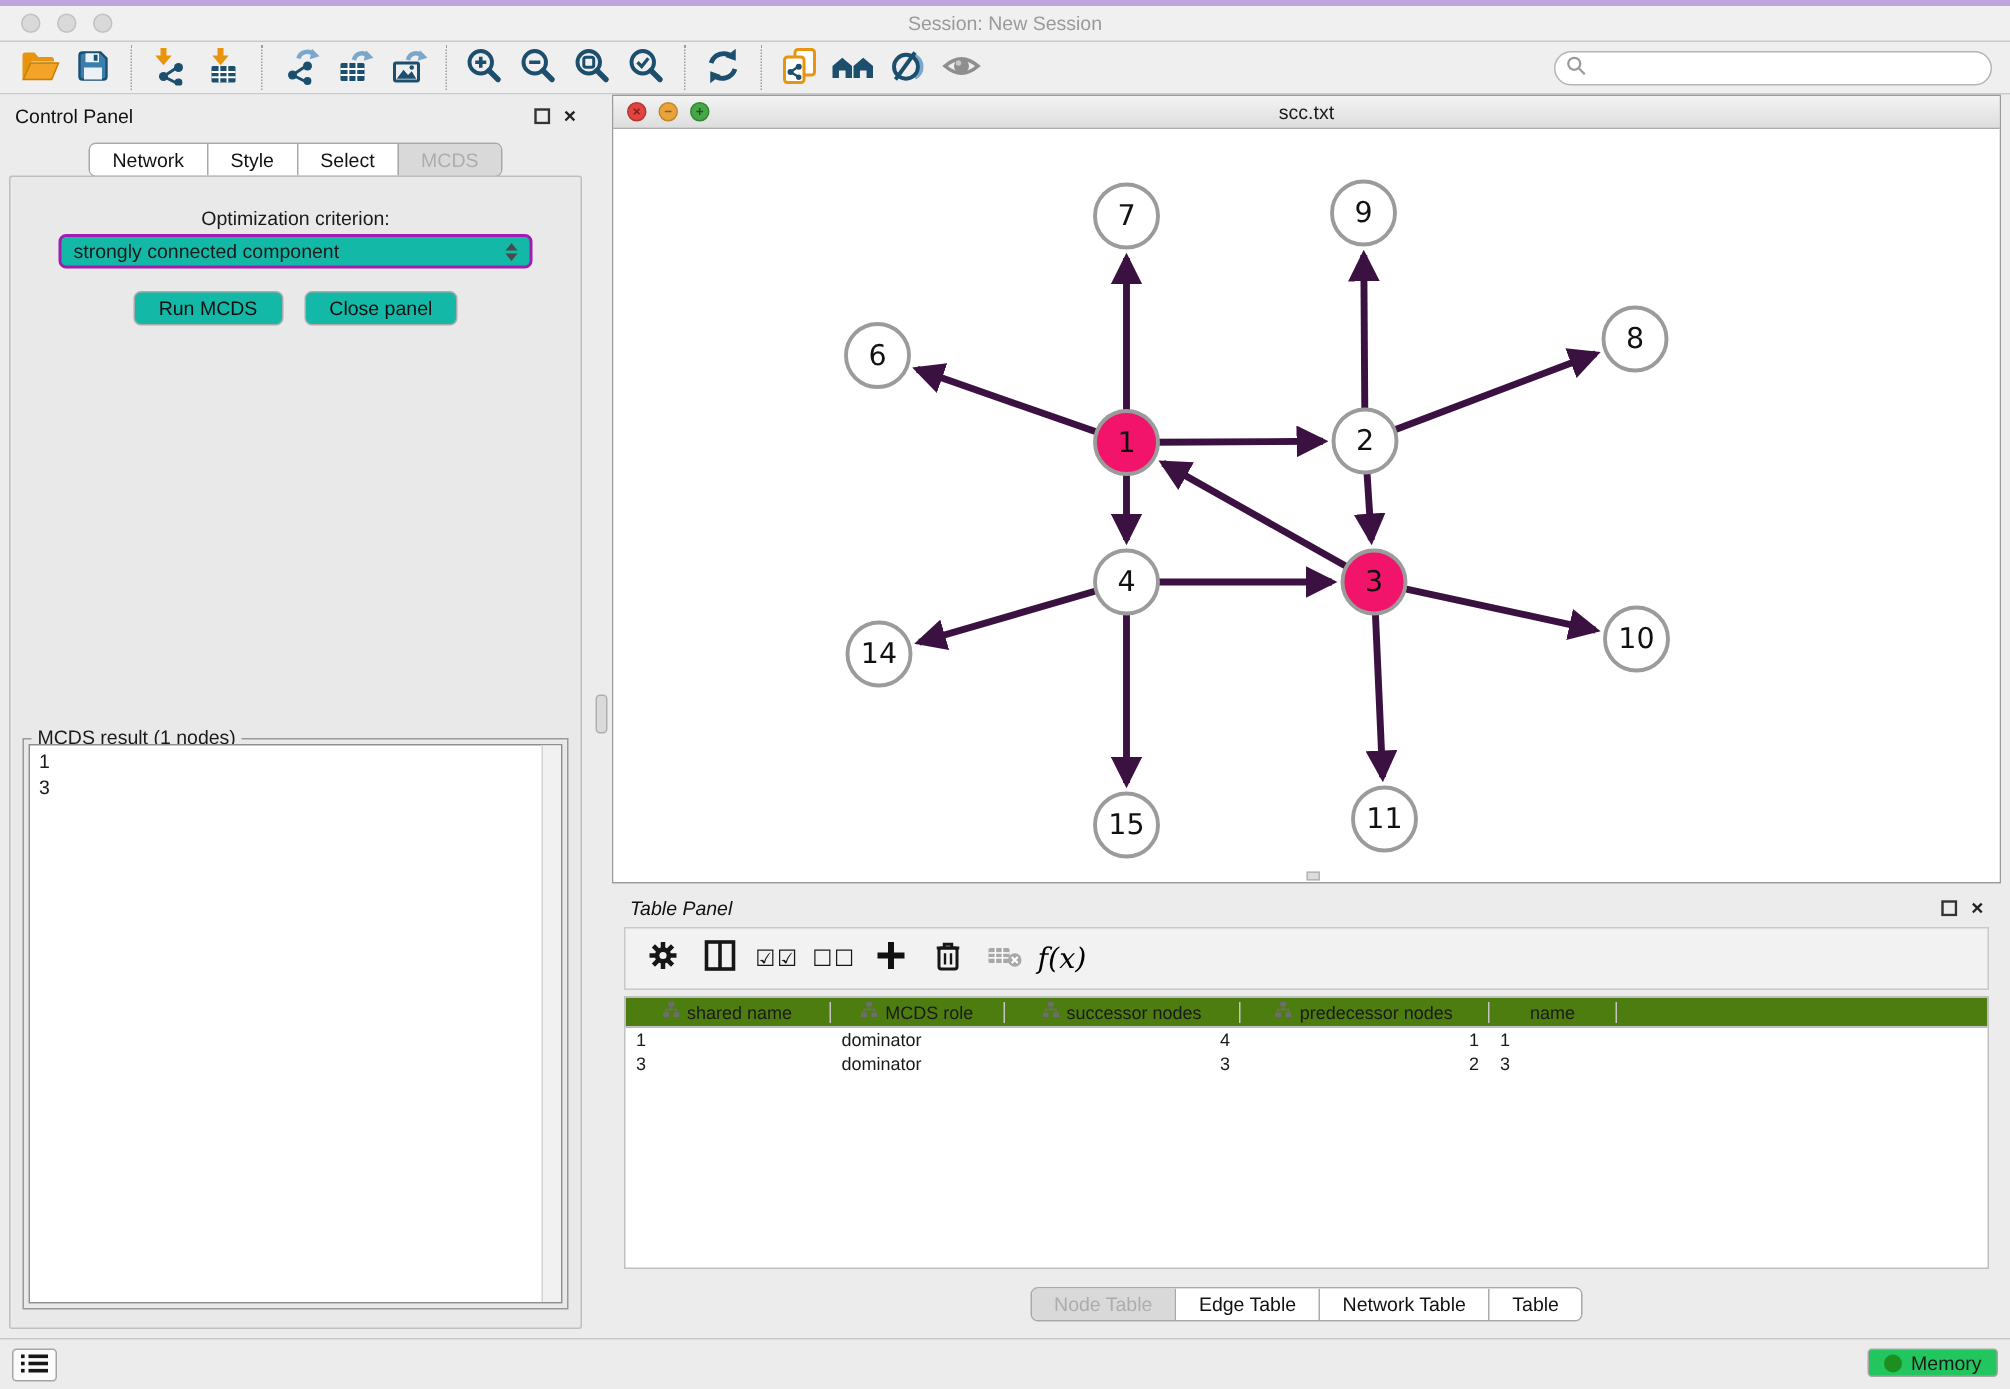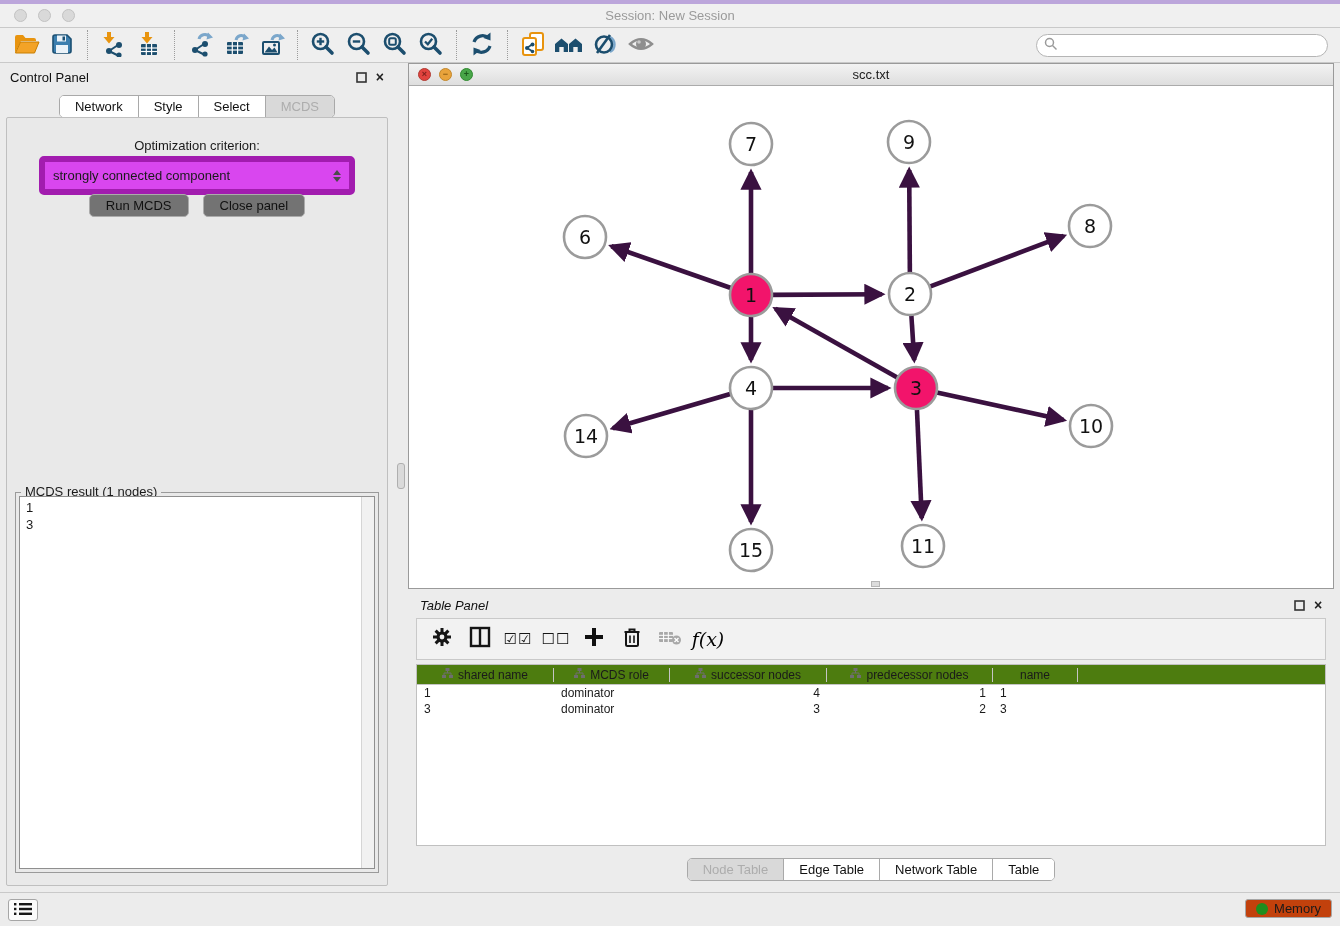--- a/index.html
+++ b/index.html
@@ -36,27 +36,27 @@
   .close-icon { font-weight:bold; font-size:14px; color:#222; line-height:1; cursor:default; }
 
   .seg-tabs { display:inline-flex; border:1px solid #A9A9A9; border-radius:5px; overflow:hidden; background:#fff; }
   .seg-btn { padding:3px 15px; font-size:13px; background:#fff; color:#111; border-left:1px solid #A9A9A9; white-space:nowrap; }
   .seg-btn:first-child { border-left:none; }
   .seg-btn.seg-active { background:#D9D9D9; color:#ADADAD; }
   .cp-tabs { position:absolute; top:32px; left:0; width:100%; display:flex; justify-content:center; }
 
   .cp-content { position:absolute; top:54px; left:6px; right:6px; bottom:6px; background:#E9E9E9; border:1px solid #BFBFBF; border-radius:2px; }
   .opt-label { position:absolute; top:20px; width:100%; text-align:center; }
-  .opt-select { position:absolute; top:38px; left:32px; right:32px; height:39px; background:#d946ef; border:6px solid #a21caf; border-radius:5px; display:flex; align-items:center; padding:0 8px; }
+  .opt-select { position:absolute; top:38px; left:32px; right:32px; height:23px; background:#14b8a6; border:2px solid #a21caf; border-radius:5px; display:flex; align-items:center; padding:0 8px; }
   .opt-select .sel-text { flex:1; }
   .spinners { display:flex; flex-direction:column; gap:2px; align-items:center; }
   .tri-up { width:0; height:0; border-left:4px solid transparent; border-right:4px solid transparent; border-bottom:5px solid #4a4a4a; }
   .tri-down { width:0; height:0; border-left:4px solid transparent; border-right:4px solid transparent; border-top:5px solid #4a4a4a; }
   .cp-buttons { position:absolute; top:76px; width:100%; display:flex; justify-content:center; gap:14px; }
-  .mac-btn { background:#737373; border:1px solid #ABABAB; border-radius:5px; padding:3px 16px; font-size:13px; color:#111; }
+  .mac-btn { background:#14b8a6; border:1px solid #ABABAB; border-radius:5px; padding:3px 16px; font-size:13px; color:#111; }
 
   .result-group { position:absolute; left:8px; right:8px; top:374px; bottom:12px; border:1px solid #9A9A9A; }
   .result-legend { position:absolute; top:-9px; left:5px; background:#E9E9E9; padding:0 4px; font-size:13px; }
   .result-box { position:absolute; inset:3px; background:#fff; border:1px solid #8F8F8F; }
   .result-text { position:absolute; inset:0 14px 0 0; padding:2px 6px; font-size:13px; line-height:17px; }
   .result-scroll { position:absolute; top:0; right:0; bottom:0; width:13px; background:#F1F1F1; border-left:1px solid #D5D5D5; }
 
   
   .net-window { height:526px; border:1px solid #9A9A9A; background:#fff; display:flex; flex-direction:column; }
   .net-titlebar { height:22px; background:linear-gradient(#F3F3F3,#DEDEDE); border-bottom:1px solid #ABABAB; position:relative; display:flex; align-items:center; }
@@ -86,21 +86,21 @@
   .th { display:flex; align-items:center; justify-content:center; gap:5px; font-size:12px; color:#1a1a1a; border-right:1px solid #C4C4C4; overflow:hidden; }
   .trow { display:flex; height:16px; }
   .td { font-size:12px; padding:1px 7px; white-space:nowrap; overflow:hidden; }
   .td.num { text-align:right; }
 
   .tp-footer { height:46px; display:flex; align-items:center; justify-content:center; }
 
   
   .statusbar { position:absolute; bottom:0; left:0; width:1340px; height:34px; background:#ECECEC; border-top:1px solid #C9C9C9; }
   .list-btn { position:absolute; left:8px; top:6px; width:30px; height:22px; background:#FBFBFB; border:1px solid #A6A6A6; border-radius:3px; display:flex; align-items:center; justify-content:center; }
-  .memory-btn { position:absolute; right:8px; top:6px; height:19px; background:#c2410c; border:1px solid #A6A6A6; border-radius:3px; display:flex; align-items:center; gap:6px; padding:0 10px; font-size:13px; }
+  .memory-btn { position:absolute; right:8px; top:6px; height:19px; background:#22c55e; border:1px solid #A6A6A6; border-radius:3px; display:flex; align-items:center; gap:6px; padding:0 10px; font-size:13px; }
   .mem-dot { width:12px; height:12px; border-radius:50%; background:#1E8E1E; }
 </style>
 </head>
 <body>
 
 <div class="top-strip"></div>
 
 <div class="titlebar">
   <div class="lights">
     <div class="light"></div>

